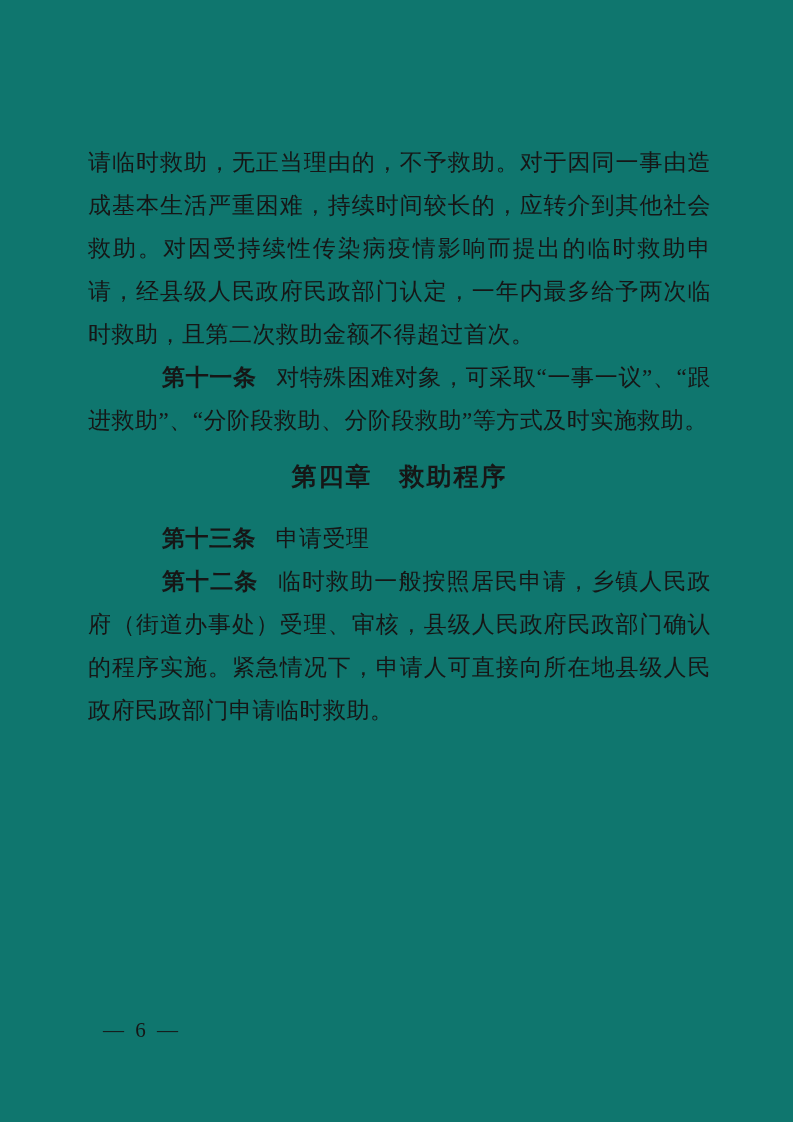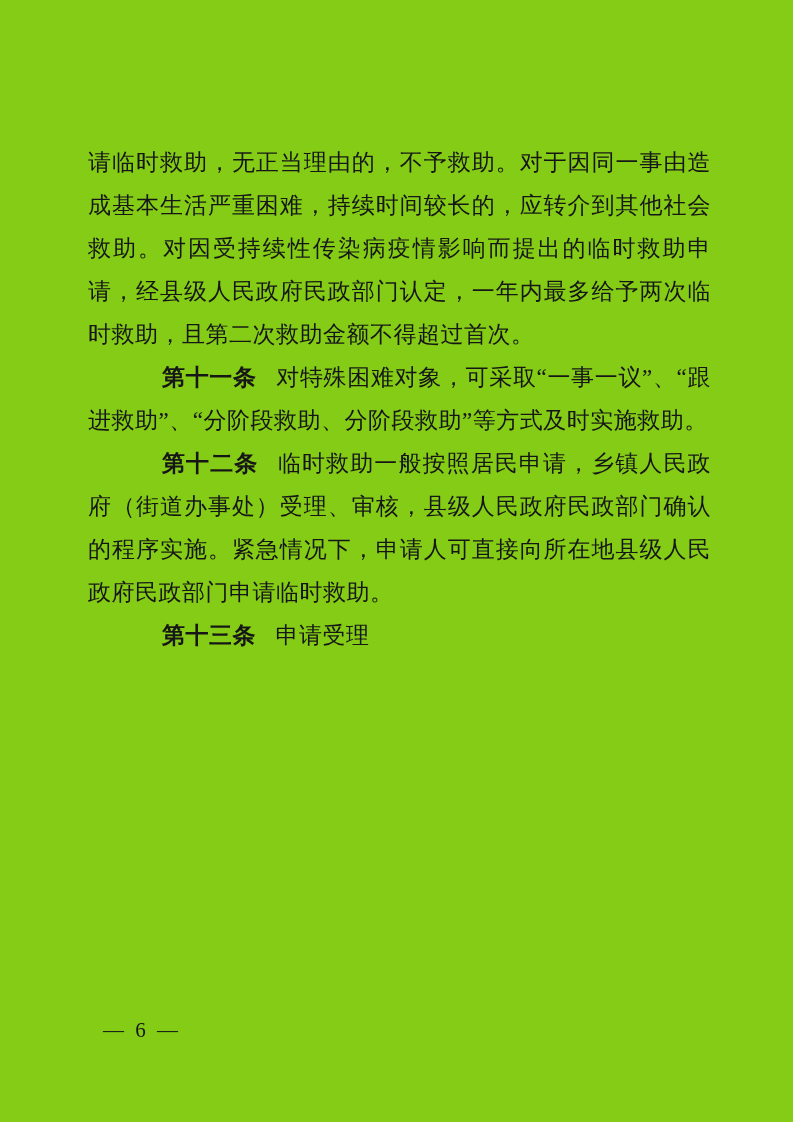--- a/index.html
+++ b/index.html
@@ -7,21 +7,21 @@
   body {
     width: 793px;
     height: 1122px;
     position: relative;
     font-family: "Liberation Serif", serif;
     color: #161616;
   }
   .page {
     position: absolute;
     inset: 0;
-    background: #84cc16;
+    background: #0f766e;
     overflow: hidden;
   }
   .content {
     position: absolute;
     left: 88px;
     top: 141px;
     width: 623px;
   }
   p.body {
     font-size: 23px;
@@ -57,24 +57,25 @@
 </head>
 <body>
 
 <div class="page">
   <main class="content">
 
     <p class="body">请临时救助，无正当理由的，不予救助。对于因同一事由造成基本生活严重困难，持续时间较长的，应转介到其他社会救助。对因受持续性传染病疫情影响而提出的临时救助申请，经县级人民政府民政部门认定，一年内最多给予两次临时救助，且第二次救助金额不得超过首次。</p>
 
     <p class="body indent"><span class="article-label">第十一条</span><span>对特殊困难对象，可采取“一事一议”、“跟进救助”、“分阶段救助、分阶段救助”等方式及时实施救助。</span></p>
 
+    <h2 class="chapter">第四章　救助程序</h2>
+
+    <p class="body indent"><span class="article-label">第十三条</span><span>申请受理</span></p>
 
     <p class="body indent"><span class="article-label">第十二条</span><span>临时救助一般按照居民申请，乡镇人民政府（街道办事处）受理、审核，县级人民政府民政部门确认的程序实施。紧急情况下，申请人可直接向所在地县级人民政府民政部门申请临时救助。</span></p>
-
-    <p class="body indent"><span class="article-label">第十三条</span><span>申请受理</span></p>
 
 
   </main>
 
   <footer class="footer">
     <span>— 6 —</span>
   </footer>
 </div>
 
 </body></html>

